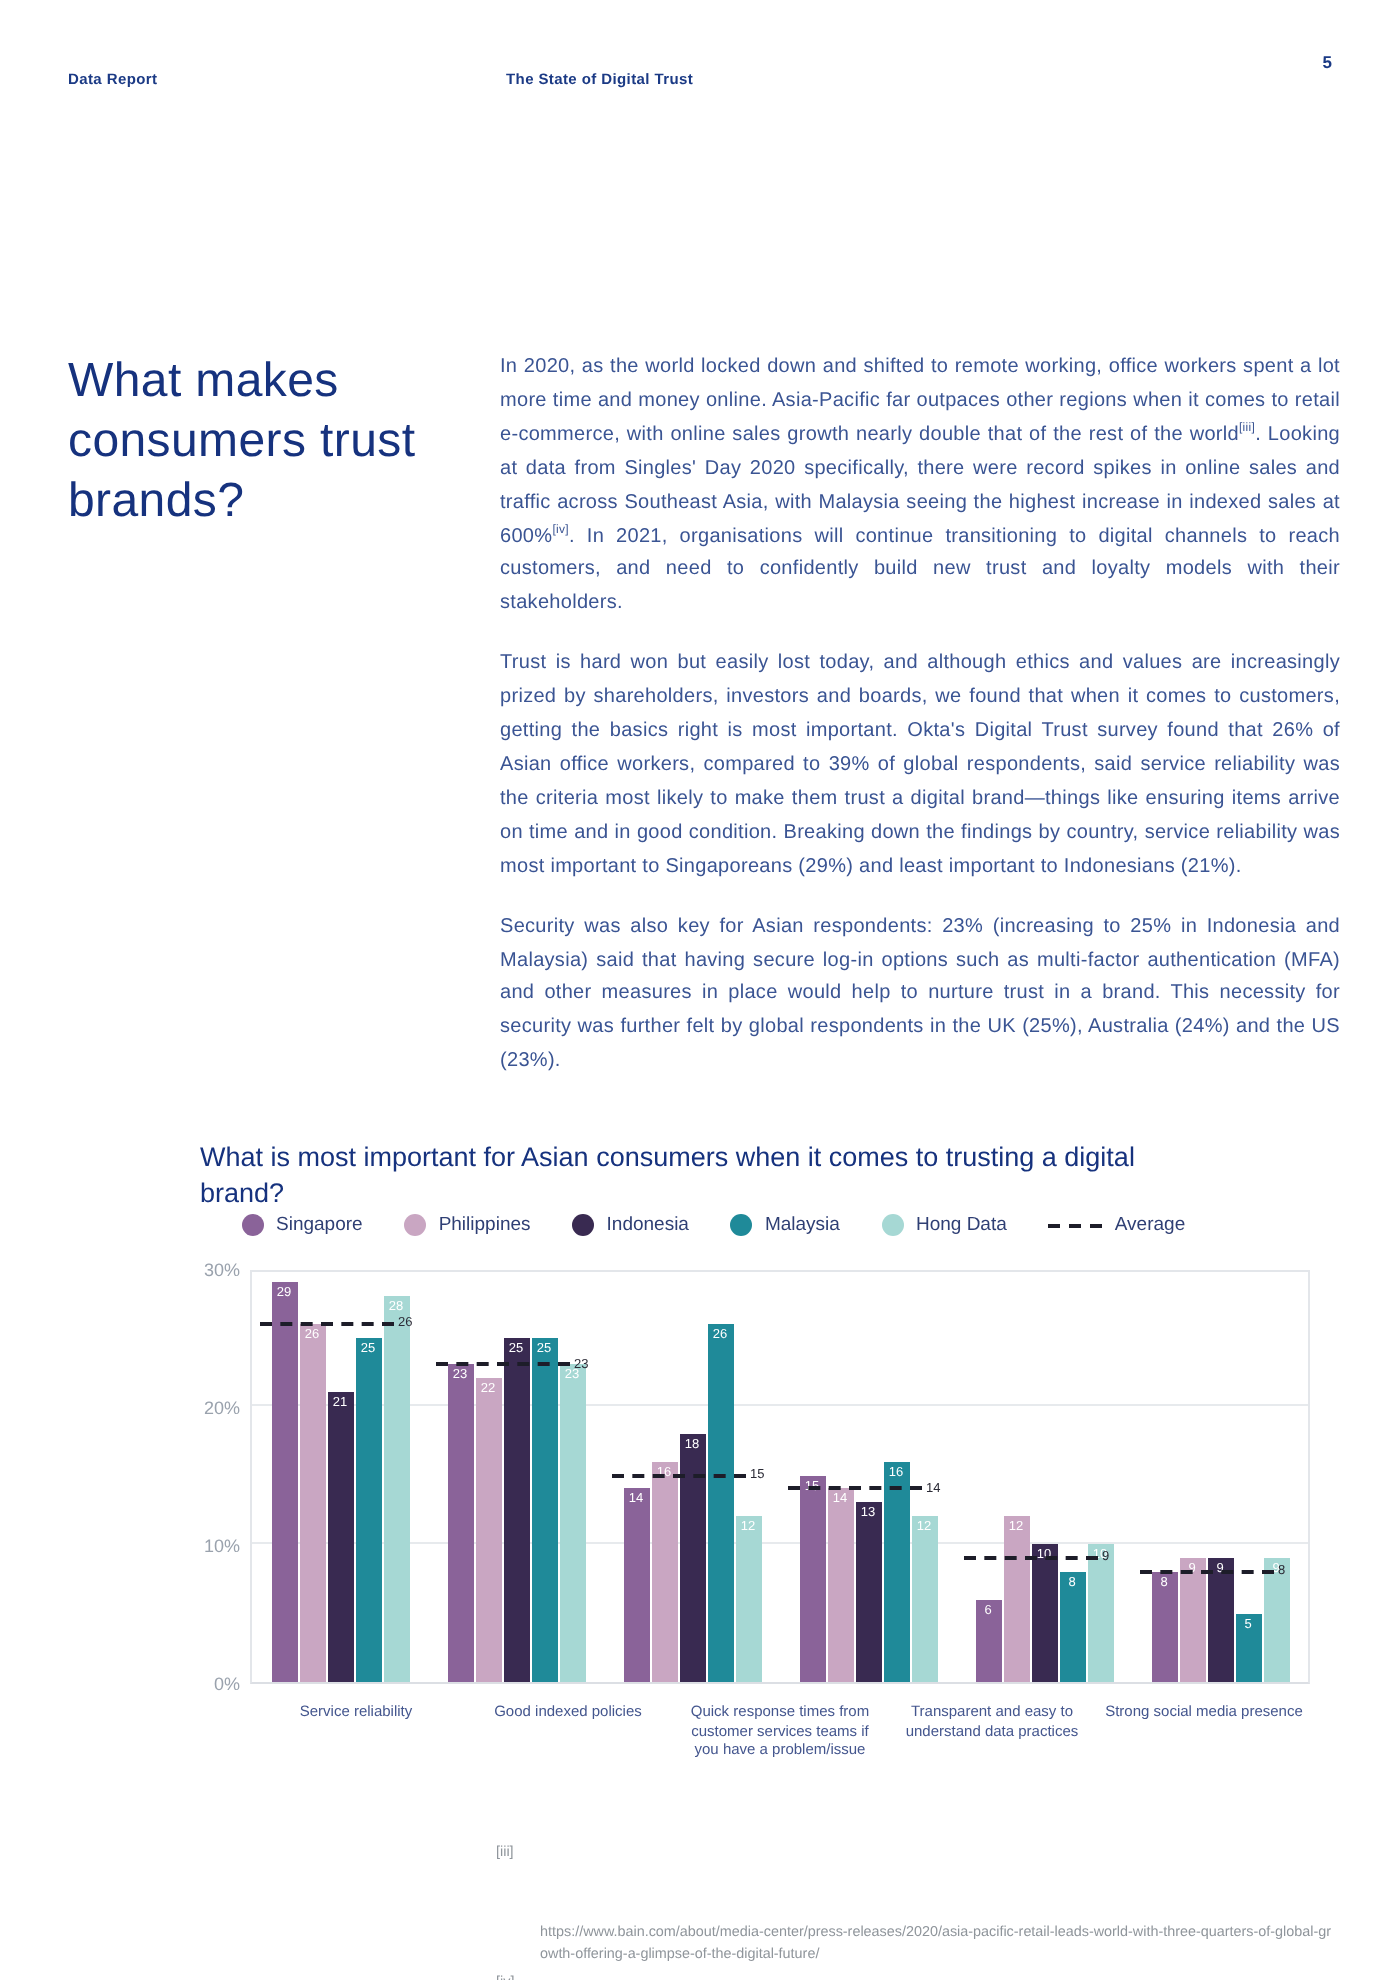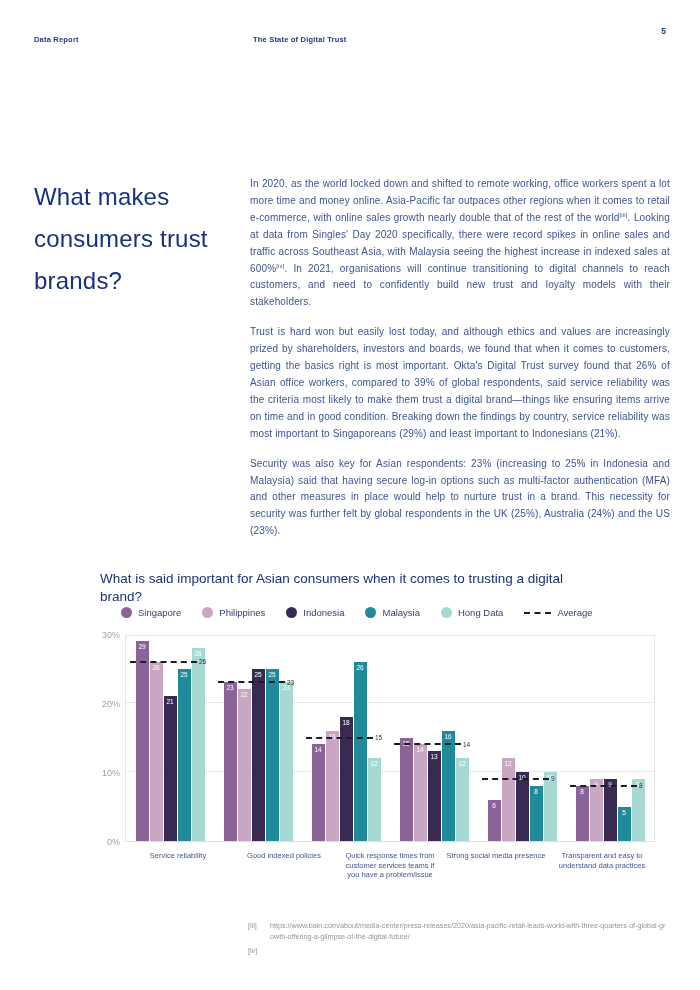--- a/index.html
+++ b/index.html
@@ -11,21 +11,21 @@
   }
 
   
   .hdr-left  { position:absolute; left:34px;  top:35px; font-size:7.5px; font-weight:bold; letter-spacing:.2px; }
   .hdr-center{ position:absolute; left:253px; top:35px; font-size:7.5px; font-weight:bold; letter-spacing:.2px; }
   .hdr-page  { position:absolute; right:34px; top:26px; font-size:8.5px; font-weight:bold; }
 
   
   .headline {
     position:absolute; left:34px; top:176px; width:185px;
-    font-size:24px; line-height:42px; font-weight:500; color:#16327e; letter-spacing:.2px;
+    font-size:24px; line-height:30px; font-weight:500; color:#16327e; letter-spacing:.2px;
   }
   .body-copy { position:absolute; left:250px; top:176px; width:420px; }
   .body-copy p {
     font-size:10px; line-height:16.9px; text-align:justify; color:#3a5493;
     letter-spacing:.15px; margin-bottom:13px;
   }
   .body-copy sup { font-size:6px; vertical-align:super; line-height:0; }
 
   
   .chart-title {
@@ -59,40 +59,40 @@
                font-size:6.5px; color:#2b2b36; white-space:nowrap; }
   .x-labels { display:flex; margin-top:9px; }
   .x-label { flex:1; text-align:center; font-size:7.5px; line-height:9.5px;
              color:#44568e; padding:0 2px; }
 
   
   .footnotes { position:absolute; left:248px; top:921px; width:420px; }
   .footnote { display:flex; margin-bottom:4px; color:#8f959b; }
   .footnote .marker { width:22px; flex:none; font-size:7.2px; line-height:10.5px; }
   .footnote .url { font-size:7.2px; line-height:10.5px; word-break:break-all;
-                   color:#8f959b; text-decoration:none; }
+                   color:#8f959b; text-decoration:none;margin-top:40px; }
 </style>
 </head>
 <body>
 
 <div class="page">
 
   <div class="hdr-left">Data Report</div>
   <div class="hdr-center">The State of Digital Trust</div>
   <div class="hdr-page">5</div>
 
   <h1 class="headline">What makes consumers trust brands?</h1>
 
   <div class="body-copy">
       <p><span>In 2020, as the world locked down and shifted to remote working, office workers spent a lot more time and money online. Asia-Pacific far outpaces other regions when it comes to retail e-commerce, with online sales growth nearly double that of the rest of the world</span><sup>[iii]</sup><span>. Looking at data from Singles' Day 2020 specifically, there were record spikes in online sales and traffic across Southeast Asia, with Malaysia seeing the highest increase in indexed sales at 600%</span><sup>[iv]</sup><span>. In 2021, organisations will continue transitioning to digital channels to reach customers, and need to confidently build new trust and loyalty models with their stakeholders.</span></p>
       <p><span>Trust is hard won but easily lost today, and although ethics and values are increasingly prized by shareholders, investors and boards, we found that when it comes to customers, getting the basics right is most important. Okta's Digital Trust survey found that 26% of Asian office workers, compared to 39% of global respondents, said service reliability was the criteria most likely to make them trust a digital brand—things like ensuring items arrive on time and in good condition. Breaking down the findings by country, service reliability was most important to Singaporeans (29%) and least important to Indonesians (21%).</span></p>
       <p><span>Security was also key for Asian respondents: 23% (increasing to 25% in Indonesia and Malaysia) said that having secure log-in options such as multi-factor authentication (MFA) and other measures in place would help to nurture trust in a brand. This necessity for security was further felt by global respondents in the UK (25%), Australia (24%) and the US (23%).</span></p>
     </div>
 
-  <h2 class="chart-title">What is said important for Asian consumers when it comes to trusting a digital brand?</h2>
+  <h2 class="chart-title">What is most important for Asian consumers when it comes to trusting a digital brand?</h2>
 
   <div class="legend">
       <div class="legend-item">
         <span class="legend-swatch" style="background: rgb(138, 99, 153);"></span>
         <span class="legend-label">Singapore</span>
       </div>
       <div class="legend-item">
         <span class="legend-swatch" style="background: rgb(201, 166, 194);"></span>
         <span class="legend-label">Philippines</span>
       </div>
@@ -240,22 +240,22 @@
           </div>
           <div class="avg-line" style="bottom: 54.2px; border-top-color: rgb(29, 29, 41);">
             <span class="avg-value">8</span>
           </div>
         </div>
       </div>
     <div class="x-labels">
         <div class="x-label">Service reliability</div>
         <div class="x-label">Good indexed policies</div>
         <div class="x-label">Quick response times from customer services teams if you have a problem/issue</div>
+        <div class="x-label">Transparent and easy to understand data practices</div>
         <div class="x-label">Strong social media presence</div>
-        <div class="x-label">Transparent and easy to understand data practices</div>
       </div>
   </div>
 
   <div class="footnotes">
       <div class="footnote">
         <span class="marker">[iii]</span>
         <a class="url">https://www.bain.com/about/media-center/press-releases/2020/asia-pacific-retail-leads-world-with-three-quarters-of-global-growth-offering-a-glimpse-of-the-digital-future/</a>
       </div>
       <div class="footnote">
         <span class="marker">[iv]</span>

